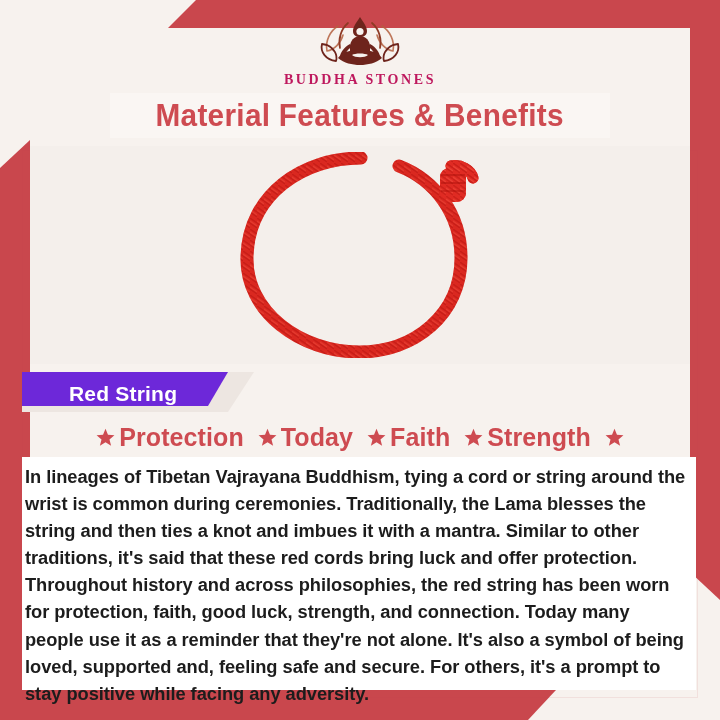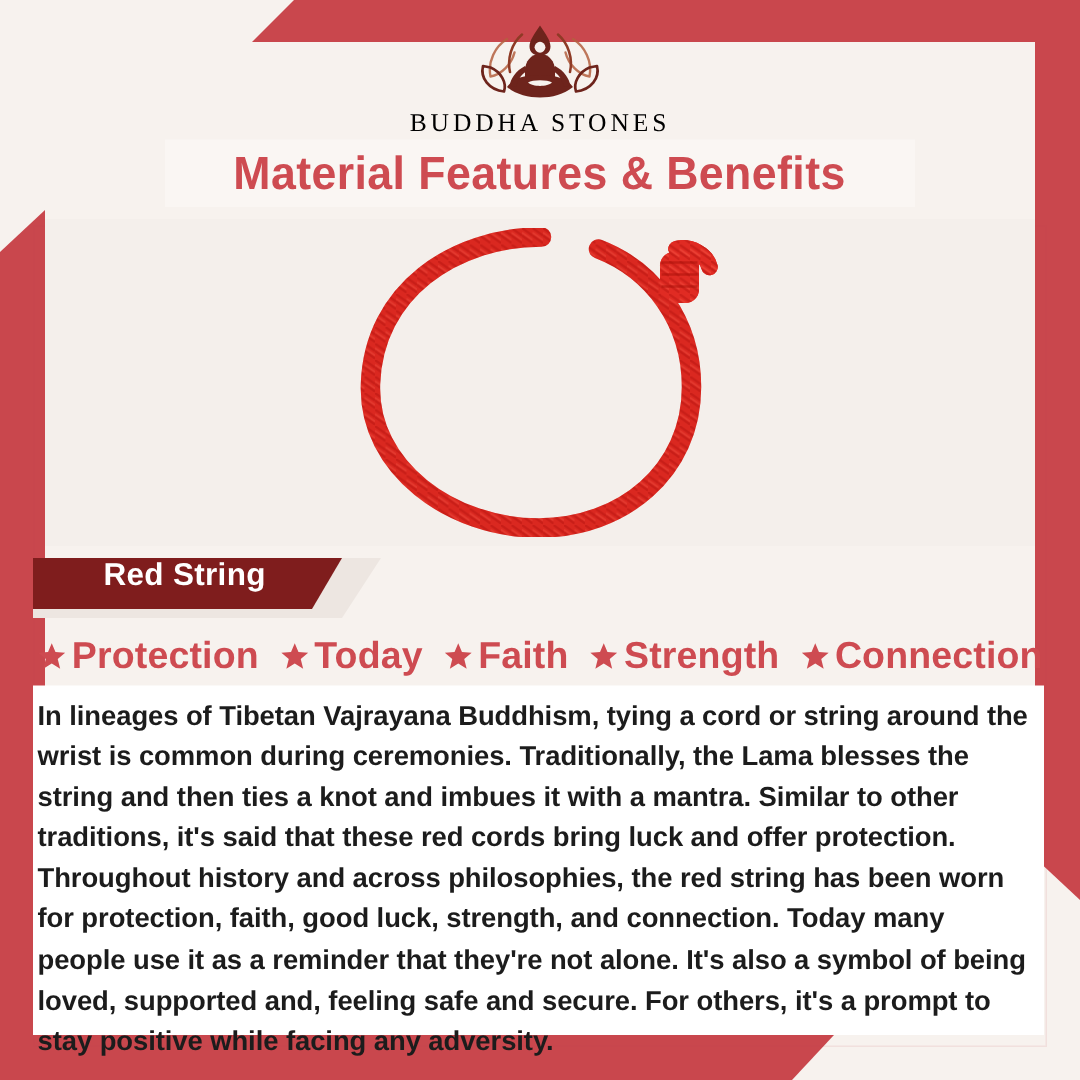--- a/index.html
+++ b/index.html
@@ -44,22 +44,22 @@
   
   .logo-wrap {
     position:absolute; left:0; right:0; top:14px;
     display:flex; flex-direction:column; align-items:center;
     z-index:4;
   }
   .logo-mark { width:104px; height:54px; display:block; }
   .logo-word {
     margin-top:4px;
     font-family:"Liberation Serif", serif;
-    font-size:17px; letter-spacing:2.6px; color:#000000;
-    font-weight:400;
+    font-size:14px; letter-spacing:2.6px; color:#be185d;
+    font-weight:700;
   }
 
   
   .title-banner {
     position:absolute; left:110px; top:93px; width:500px; height:45px;
     background:#FAF6F3;
     display:flex; align-items:center; justify-content:center;
     z-index:4;
     text-align:right;
   }
@@ -75,23 +75,23 @@
     position:absolute; left:30px; right:30px; top:146px; height:218px;
     background:#F4EFEB;
     display:flex; align-items:center; justify-content:center;
     overflow:hidden; z-index:2;
   }
   .bracelet-svg { width:262px; height:206px; display:block; }
 
   
   .tab-redstring {
     position:absolute; left:22px; top:372px; width:206px; height:34px;
-    background:#7f1d1d; z-index:5;
+    background:#6d28d9; z-index:5;
     clip-path: polygon(0 0, 206px 0, 186px 34px, 0 34px);
-    display:flex; align-items:flex-start;
+    display:flex; align-items:flex-end;
   }
   .tab-redstring .tab-label {
     color:#FFFFFF; font-weight:700; font-size:21px;
     font-family:"Liberation Sans Narrow","Liberation Sans", sans-serif;
     margin-left:47px; letter-spacing:0.2px; white-space:nowrap;
   }
   .tab-shadow {
     position:absolute; left:22px; top:372px; width:232px; height:40px;
     background:#EDE6E1; z-index:4;
     clip-path: polygon(0 0, 232px 0, 206px 40px, 0 40px);
@@ -241,21 +241,20 @@
     <span class="benefit">
       <svg class="star" viewBox="0 0 20 20">
           <polygon points="10,0.8 12.6,7.1 19.4,7.6 14.2,12 15.9,18.7 10,15 4.1,18.7 5.8,12 0.6,7.6 7.4,7.1" fill="#CE4B51"></polygon>
         </svg>
       <span class="btxt">Strength</span>
     </span>
     <span class="benefit">
       <svg class="star" viewBox="0 0 20 20">
           <polygon points="10,0.8 12.6,7.1 19.4,7.6 14.2,12 15.9,18.7 10,15 4.1,18.7 5.8,12 0.6,7.6 7.4,7.1" fill="#CE4B51"></polygon>
         </svg>
-      <span class="btxt">Connection</span>
     </span>
   </div>
 
   <div class="copy-block">
     <p class="copy-text">In lineages of Tibetan Vajrayana Buddhism, tying a cord or string around the wrist is common during ceremonies. Traditionally, the Lama blesses the string and then ties a knot and imbues it with a mantra. Similar to other traditions, it's said that these red cords bring luck and offer protection. Throughout history and across philosophies, the red string has been worn for protection, faith, good luck, strength, and connection. Today many people use it as a reminder that they're not alone. It's also a symbol of being loved, supported and, feeling safe and secure. For others, it's a prompt to stay positive while facing any adversity.</p>
   </div>
 
 </div>
 
 </body></html>

